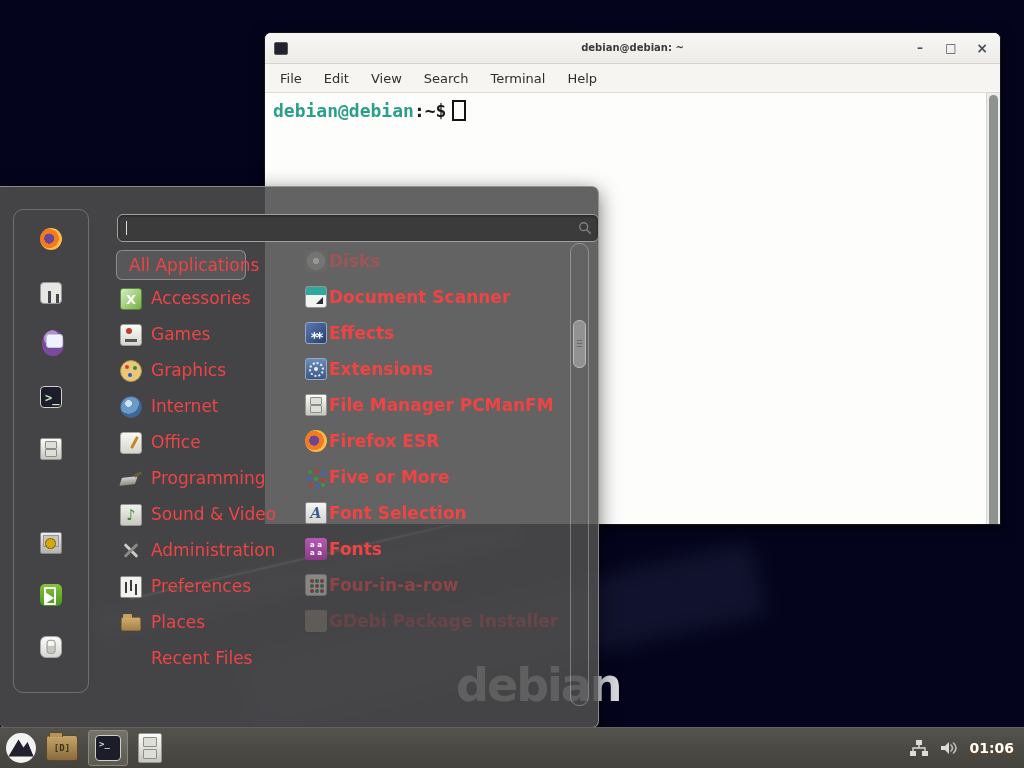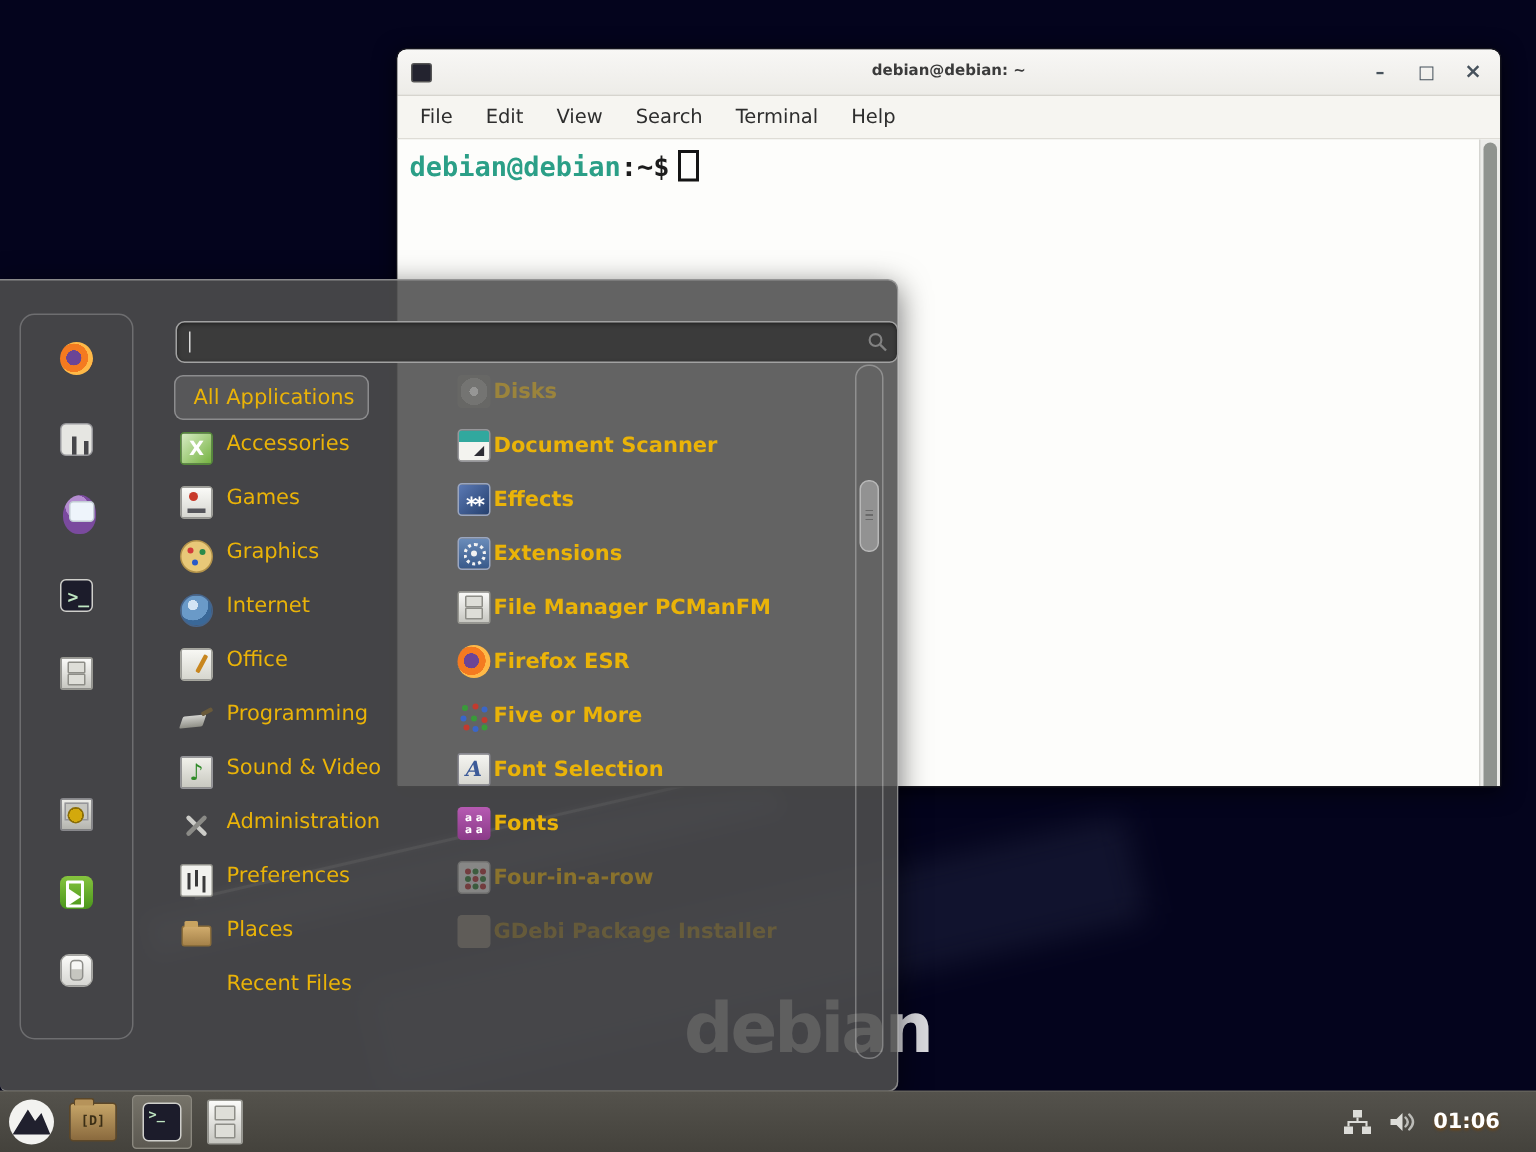--- a/index.html
+++ b/index.html
@@ -67,21 +67,21 @@
   .mag{flex:none;opacity:.85;}
 
   
   .cats{position:absolute;left:112px;top:60px;width:152px;}
   .all-apps-btn{margin-left:4px;width:130px;height:30px;margin-top:3px;display:flex;align-items:center;
         justify-content:flex-start;padding-left:12px;box-sizing:border-box;
         background:rgba(255,255,255,.10);border:1px solid rgba(255,255,255,.32);border-radius:6px;
         color:#f1f1f1;font-size:14px;}
   .cat-list{margin-top:8px;}
   .cat-row{height:36px;display:flex;align-items:flex-start;gap:9px;padding-left:8px;}
-  .row-label{font-size:14px;color:#eab308;white-space:nowrap;}
+  .row-label{font-size:17px;color:#ef4444;white-space:nowrap;}
 
   
   .apps{position:absolute;left:265px;top:56px;width:300px;}
   .app-row{height:36px;display:flex;align-items:center;gap:2px;padding-left:40px;font-weight:bold;}
   .state-faded{opacity:.42;} .state-ghost{opacity:.2;align-items:center;}
   .apps-scroll{position:absolute;left:570px;top:56px;width:17px;height:461px;
         border:1px solid rgba(230,230,230,.35);border-radius:9px;}
   .apps-thumb{position:absolute;left:2px;width:11px;top:76px;height:46px;background:#929292;
         border-radius:6px;border:1px solid #b8b8b8;display:flex;align-items:center;justify-content:center;}
   .grip{width:5px;height:8px;background:repeating-linear-gradient(#6a6a6a 0 1px,transparent 1px 3px);}
@@ -200,21 +200,21 @@
   .tb-folder{width:30px;height:24px;position:relative;border-radius:3px;
       background:linear-gradient(#c6a568,#8a6a3e);border:1px solid #5c4728;display:flex;align-items:center;
       justify-content:center;}
   .tb-folder::before{content:"";position:absolute;left:2px;top:-4px;width:12px;height:4px;
       background:#b6935a;border:1px solid #5c4728;border-bottom:none;border-radius:2px 2px 0 0;}
   .tb-folder-label{color:rgba(40,30,10,.85);font:bold 9px "DejaVu Sans Mono",monospace;}
   .tb-task-active{width:38px;height:34px;border-radius:3px;border:1px solid #8a877e;
       background:linear-gradient(#767369,#5c5951);display:flex;align-items:center;justify-content:center;}
   .tb-term-ic{width:26px;height:26px;}
   .tb-cab{width:24px;height:30px;border-radius:2px;}
-  .tb-right{margin-left:auto;display:flex;align-items:center;gap:10px;padding-right:24px;}
+  .tb-right{margin-left:auto;display:flex;align-items:center;gap:10px;padding-right:10px;}
   .tb-clock{color:#ffffff;font-size:14px;font-weight:bold;text-shadow:0 1px 2px rgba(120,70,10,.8);}
 </style>
 </head>
 <body>
 
 <div class="screen">
 
   <div class="wall">
     <div class="streak streak1"></div>
     <div class="streak streak2"></div>

